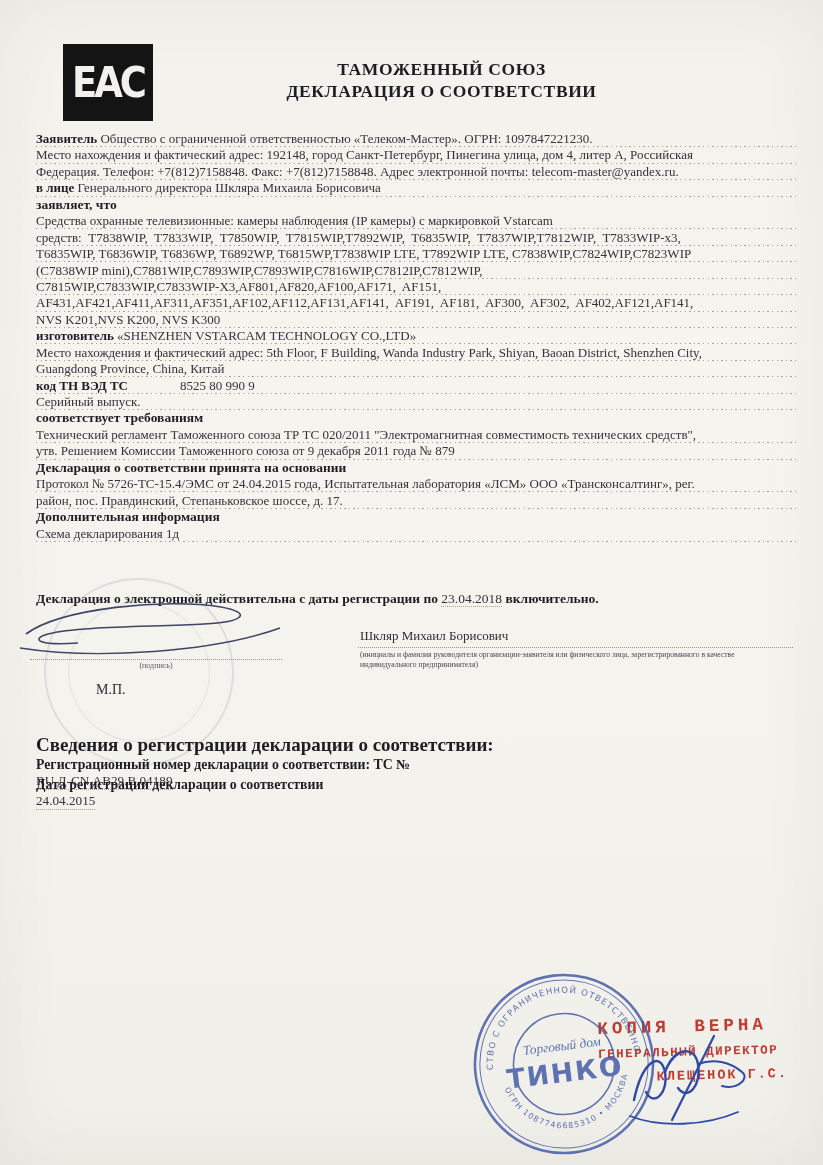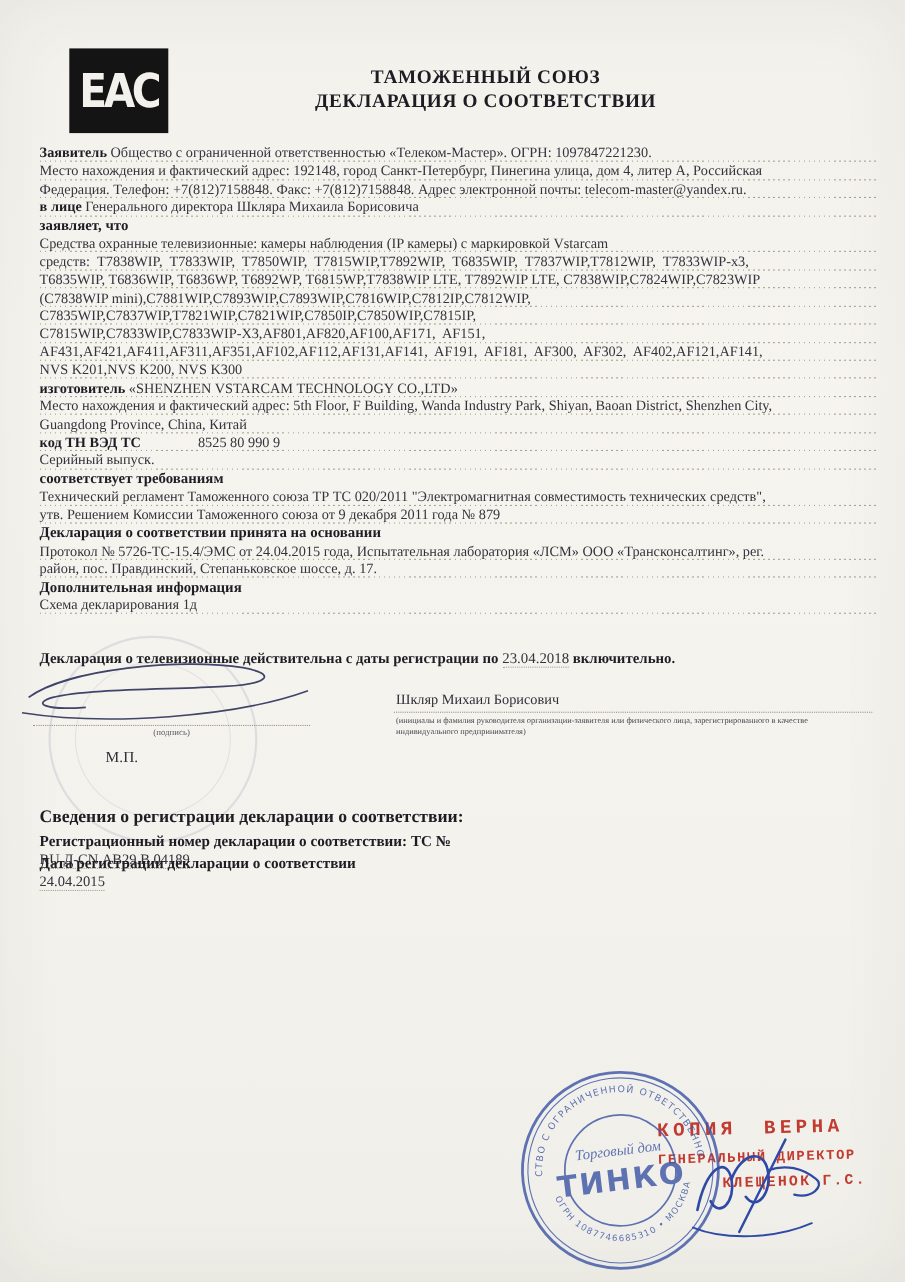--- a/index.html
+++ b/index.html
@@ -38,21 +38,21 @@
   .rule { position:absolute; border-top:1px dotted #9a9384; }
   .rule-podpis { left:30px; top:659px; width:252px; }
   .podpis-caption { position:absolute; left:30px; top:661px; width:252px; text-align:center; font-size:8px; color:#5a5860; }
   .head-name { position:absolute; left:360px; top:628px; font-size:13px; color:#2f2d36; }
   .rule-name { left:358px; top:647px; right:30px; }
   .name-caption { position:absolute; left:360px; top:650px; width:440px; font-size:7.6px; line-height:9.5px; color:#4a4952; }
   .mp-label { position:absolute; left:96px; top:682px; font-size:14px; color:#2f2d36; }
   .ghost-stamp { position:absolute; left:44px; top:578px; width:190px; height:188px; border:2px solid rgba(105,115,150,0.16); border-radius:50%; transform:rotate(16deg); }
   .ghost-stamp::before { content:""; position:absolute; inset:22px; border:1.5px solid rgba(105,115,150,0.13); border-radius:50%; }
   
-  .reg-heading { position:absolute; left:36px; top:734px; font-weight:700; font-size:16px; color:#1e1d24; }
+  .reg-heading { position:absolute; left:36px; top:734px; font-weight:700; font-size:19px; color:#1e1d24; }
   .flexline { position:absolute; left:36px; right:26px; display:flex; align-items:baseline; font-size:13.8px;flex-direction:column; }
   .flexline b { margin-right:6px; white-space:nowrap; font-size:13.8px; }
   .flexline .grow { flex:1; border-bottom:1px dotted #a9a28f; white-space:nowrap; font-size:13.2px; }
   .reg-number { top:757px; }
   .reg-date { top:777px; }
   
   .tinko-wrap { position:absolute; left:470px; top:970px; width:188px; height:188px; transform:rotate(-7deg); opacity:0.82; z-index:2; }
   .tinko-wrap svg { width:100%; height:100%; }
   .tinko-ring { fill:none; stroke:#3f57a7; }
   .tinko-arc { fill:#3f57a7; letter-spacing:1.2px; font-family:"DejaVu Sans",sans-serif; }
@@ -84,41 +84,40 @@
   <div class="body-block">
     <p class="line dotted"><b>Заявитель</b> <span>Общество с ограниченной ответственностью «Телеком-Мастер».  ОГРН: 1097847221230.</span></p>
     <p class="line dotted">Место нахождения и фактический адрес: 192148, город Санкт-Петербург, Пинегина улица, дом 4, литер А, Российская</p>
     <p class="line dotted">Федерация. Телефон: +7(812)7158848. Факс: +7(812)7158848. Адрес электронной почты: telecom-master@yandex.ru.</p>
     <p class="line dotted"><b>в лице</b> <span>Генерального директора Шкляра Михаила Борисовича</span></p>
     <p class="line bold">заявляет, что</p>
     <p class="line dotted">Средства охранные телевизионные: камеры наблюдения (IP камеры) с маркировкой Vstarcam</p>
     <p class="line dotted pre">средств:  T7838WIP,  T7833WIP,  T7850WIP,  T7815WIP,T7892WIP,  T6835WIP,  T7837WIP,T7812WIP,  T7833WIP-x3,</p>
     <p class="line dotted pre">T6835WIP, T6836WIP, T6836WP, T6892WP, T6815WP,T7838WIP LTE, T7892WIP LTE, C7838WIP,C7824WIP,C7823WIP</p>
     <p class="line dotted pre">(C7838WIP mini),C7881WIP,C7893WIP,C7893WIP,C7816WIP,C7812IP,C7812WIP,</p>
-    <p class="line dotted pre">C7835WIP,C7837WIP,T7821WIP,C7821WIP,C7850IP,C7850WIP,C7815IP,</p>
     <p class="line dotted pre">C7815WIP,C7833WIP,C7833WIP-X3,AF801,AF820,AF100,AF171,  AF151,</p>
     <p class="line dotted pre">AF431,AF421,AF411,AF311,AF351,AF102,AF112,AF131,AF141,  AF191,  AF181,  AF300,  AF302,  AF402,AF121,AF141,</p>
     <p class="line dotted pre">NVS K201,NVS K200, NVS K300</p>
     <p class="line dotted"><b>изготовитель</b> <span>«SHENZHEN VSTARCAM TECHNOLOGY CO.,LTD»</span></p>
     <p class="line dotted">Место нахождения и фактический адрес: 5th Floor, F Building, Wanda Industry Park, Shiyan, Baoan District, Shenzhen City,</p>
     <p class="line dotted">Guangdong Province, China, Китай</p>
     <p class="line dotted"><b>код ТН ВЭД ТС</b><span class="code-val">8525 80 990 9</span></p>
     <p class="line dotted">Серийный выпуск.</p>
     <p class="line bold">соответствует требованиям</p>
     <p class="line dotted">Технический регламент Таможенного союза ТР ТС 020/2011 "Электромагнитная совместимость технических средств",</p>
     <p class="line dotted">утв. Решением Комиссии Таможенного союза от 9 декабря 2011 года № 879</p>
     <p class="line bold">Декларация о соответствии принята на основании</p>
     <p class="line dotted">Протокол № 5726-ТС-15.4/ЭМС от 24.04.2015 года, Испытательная лаборатория «ЛСМ» ООО «Трансконсалтинг», рег.</p>
     <p class="line dotted">район, пос. Правдинский, Степаньковское шоссе, д. 17.</p>
     <p class="line bold">Дополнительная информация</p>
     <p class="line dotted">Схема декларирования 1д</p>
   </div>
 
   <div class="validity">
-    <b>Декларация о телевизионные действительна с даты регистрации по</b>
+    <b>Декларация о электронной действительна с даты регистрации по</b>
     <span class="u-dot">23.04.2018</span>
     <b>включительно.</b>
   </div>
 
   <div class="ghost-stamp"></div>
 
   <svg class="sig1" width="272" height="68" viewBox="0 0 272 68">
     <path class="ink1" stroke-width="1.6" fill="none" d="M 10 38 C 45 12, 150 2, 205 11 C 237 17, 228 26, 188 28 C 140 31, 62 30, 32 38 C 14 43, 22 50, 62 47"></path>
     <path class="ink1" stroke-width="1.4" fill="none" d="M 4 52 C 80 64, 198 56, 264 32"></path>
   </svg>

